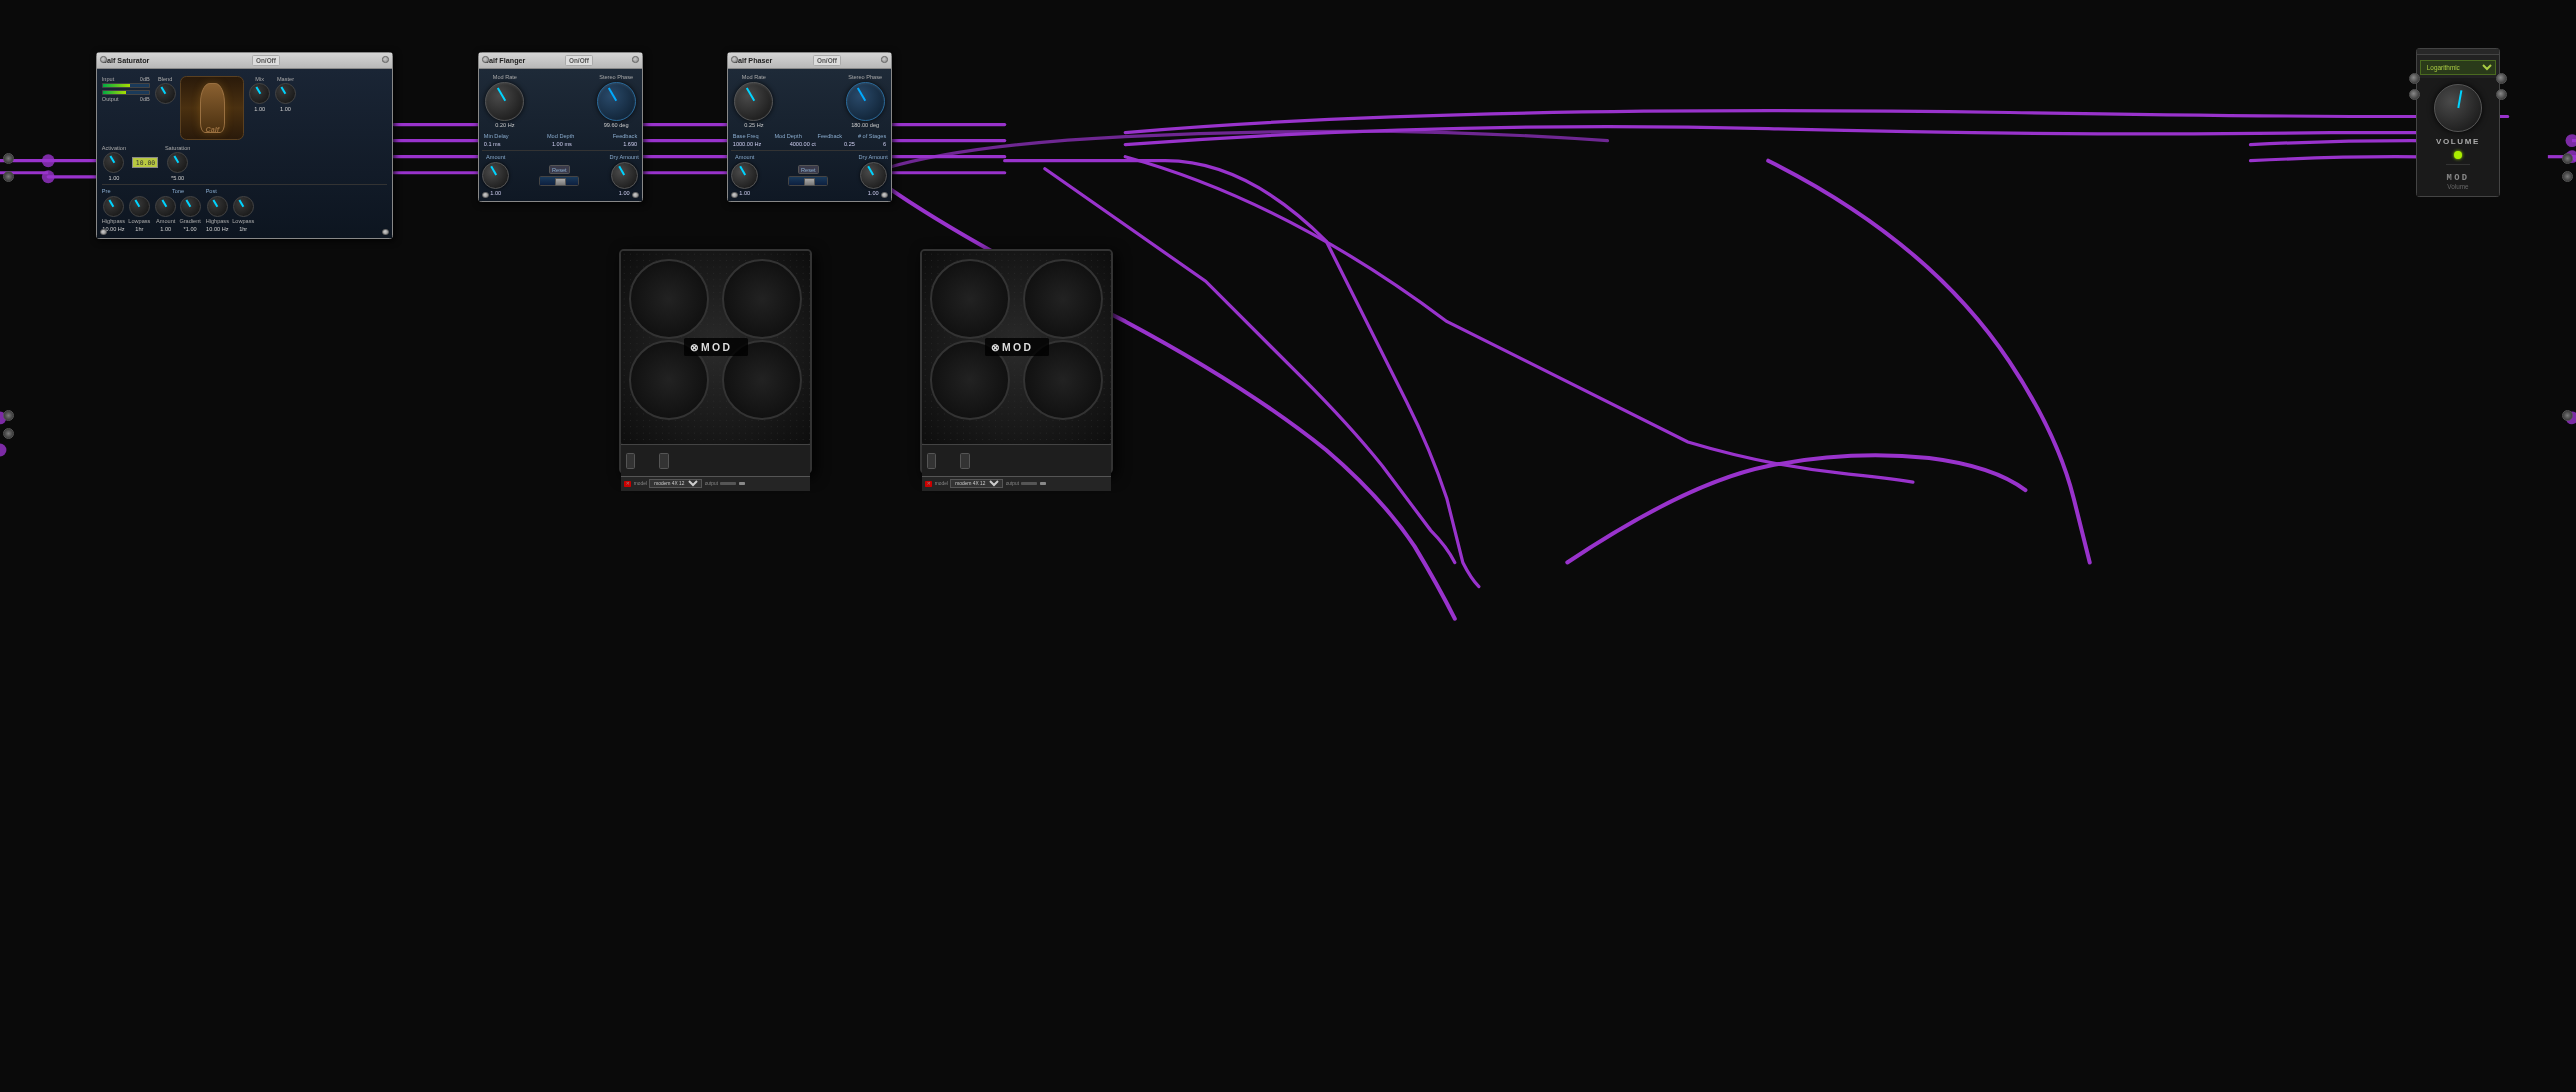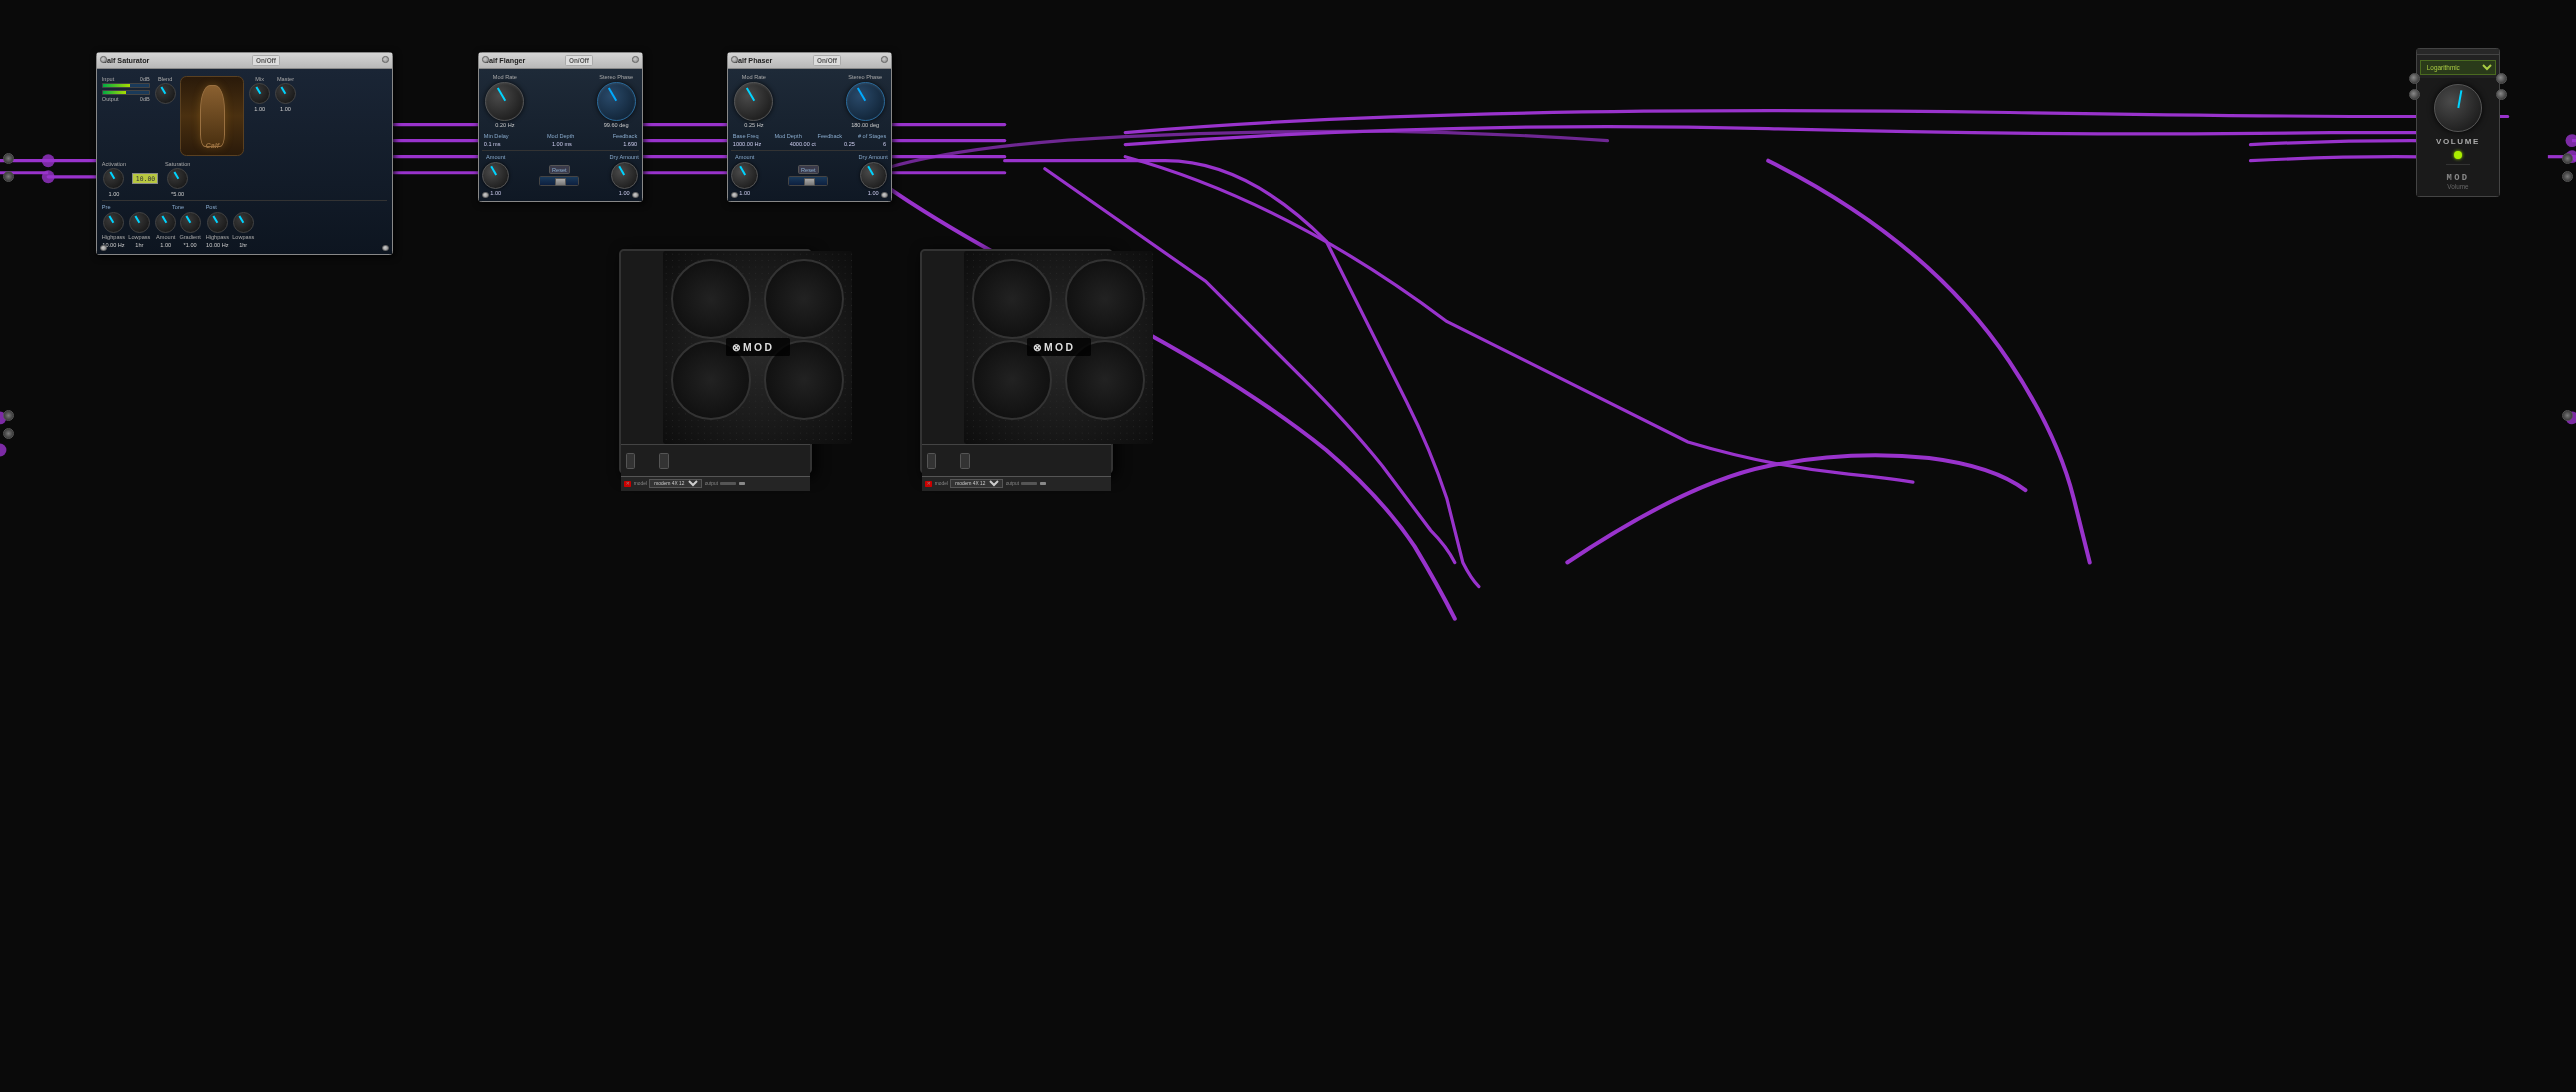--- a/index.html
+++ b/index.html
@@ -165,21 +165,20 @@
       border-radius: 4.8px;
       box-shadow: 3.2px 3.2px 13px rgba(0,0,0,0.9);
       z-index: 10;
     }
 
     .cabinet-speaker-grid {
       background: radial-gradient(ellipse at center, #2a2a2a 0%, #0d0d0d 100%);
       border-radius: 2.4px;
       position: relative;
       overflow: hidden;
-      margin-left: 42px;
     }
 
     .speaker-pattern {
       position: absolute;
       top: 0; left: 0; right: 0; bottom: 0;
       background-image: 
         radial-gradient(circle, #333 0.8px, transparent 0.8px);
       background-size: 6.4px 6.4px;
       opacity: 0.6;
     }
@@ -395,21 +394,21 @@
         </div>
       </div>
 
       <div class="knob-container">
         <span class="knob-label">Blend</span>
         <div class="knob knob-small">
           <div class="knob-indicator"></div>
         </div>
       </div>
 
-      <div class="tube-visual" style="width:64px; height:80px;">
+      <div class="tube-visual" style="width:64px; height:64px;">
         <div class="tube-inner"></div>
         <div style="position:absolute;bottom:4.8px;font-size:7.2px;color:#9a7040;font-style:italic;font-weight:bold;">Calf</div>
       </div>
 
       <div class="knob-container">
         <span class="knob-label">Mix</span>
         <div class="knob knob-small">
           <div class="knob-indicator"></div>
         </div>
         <span class="knob-value">1.00</span>

